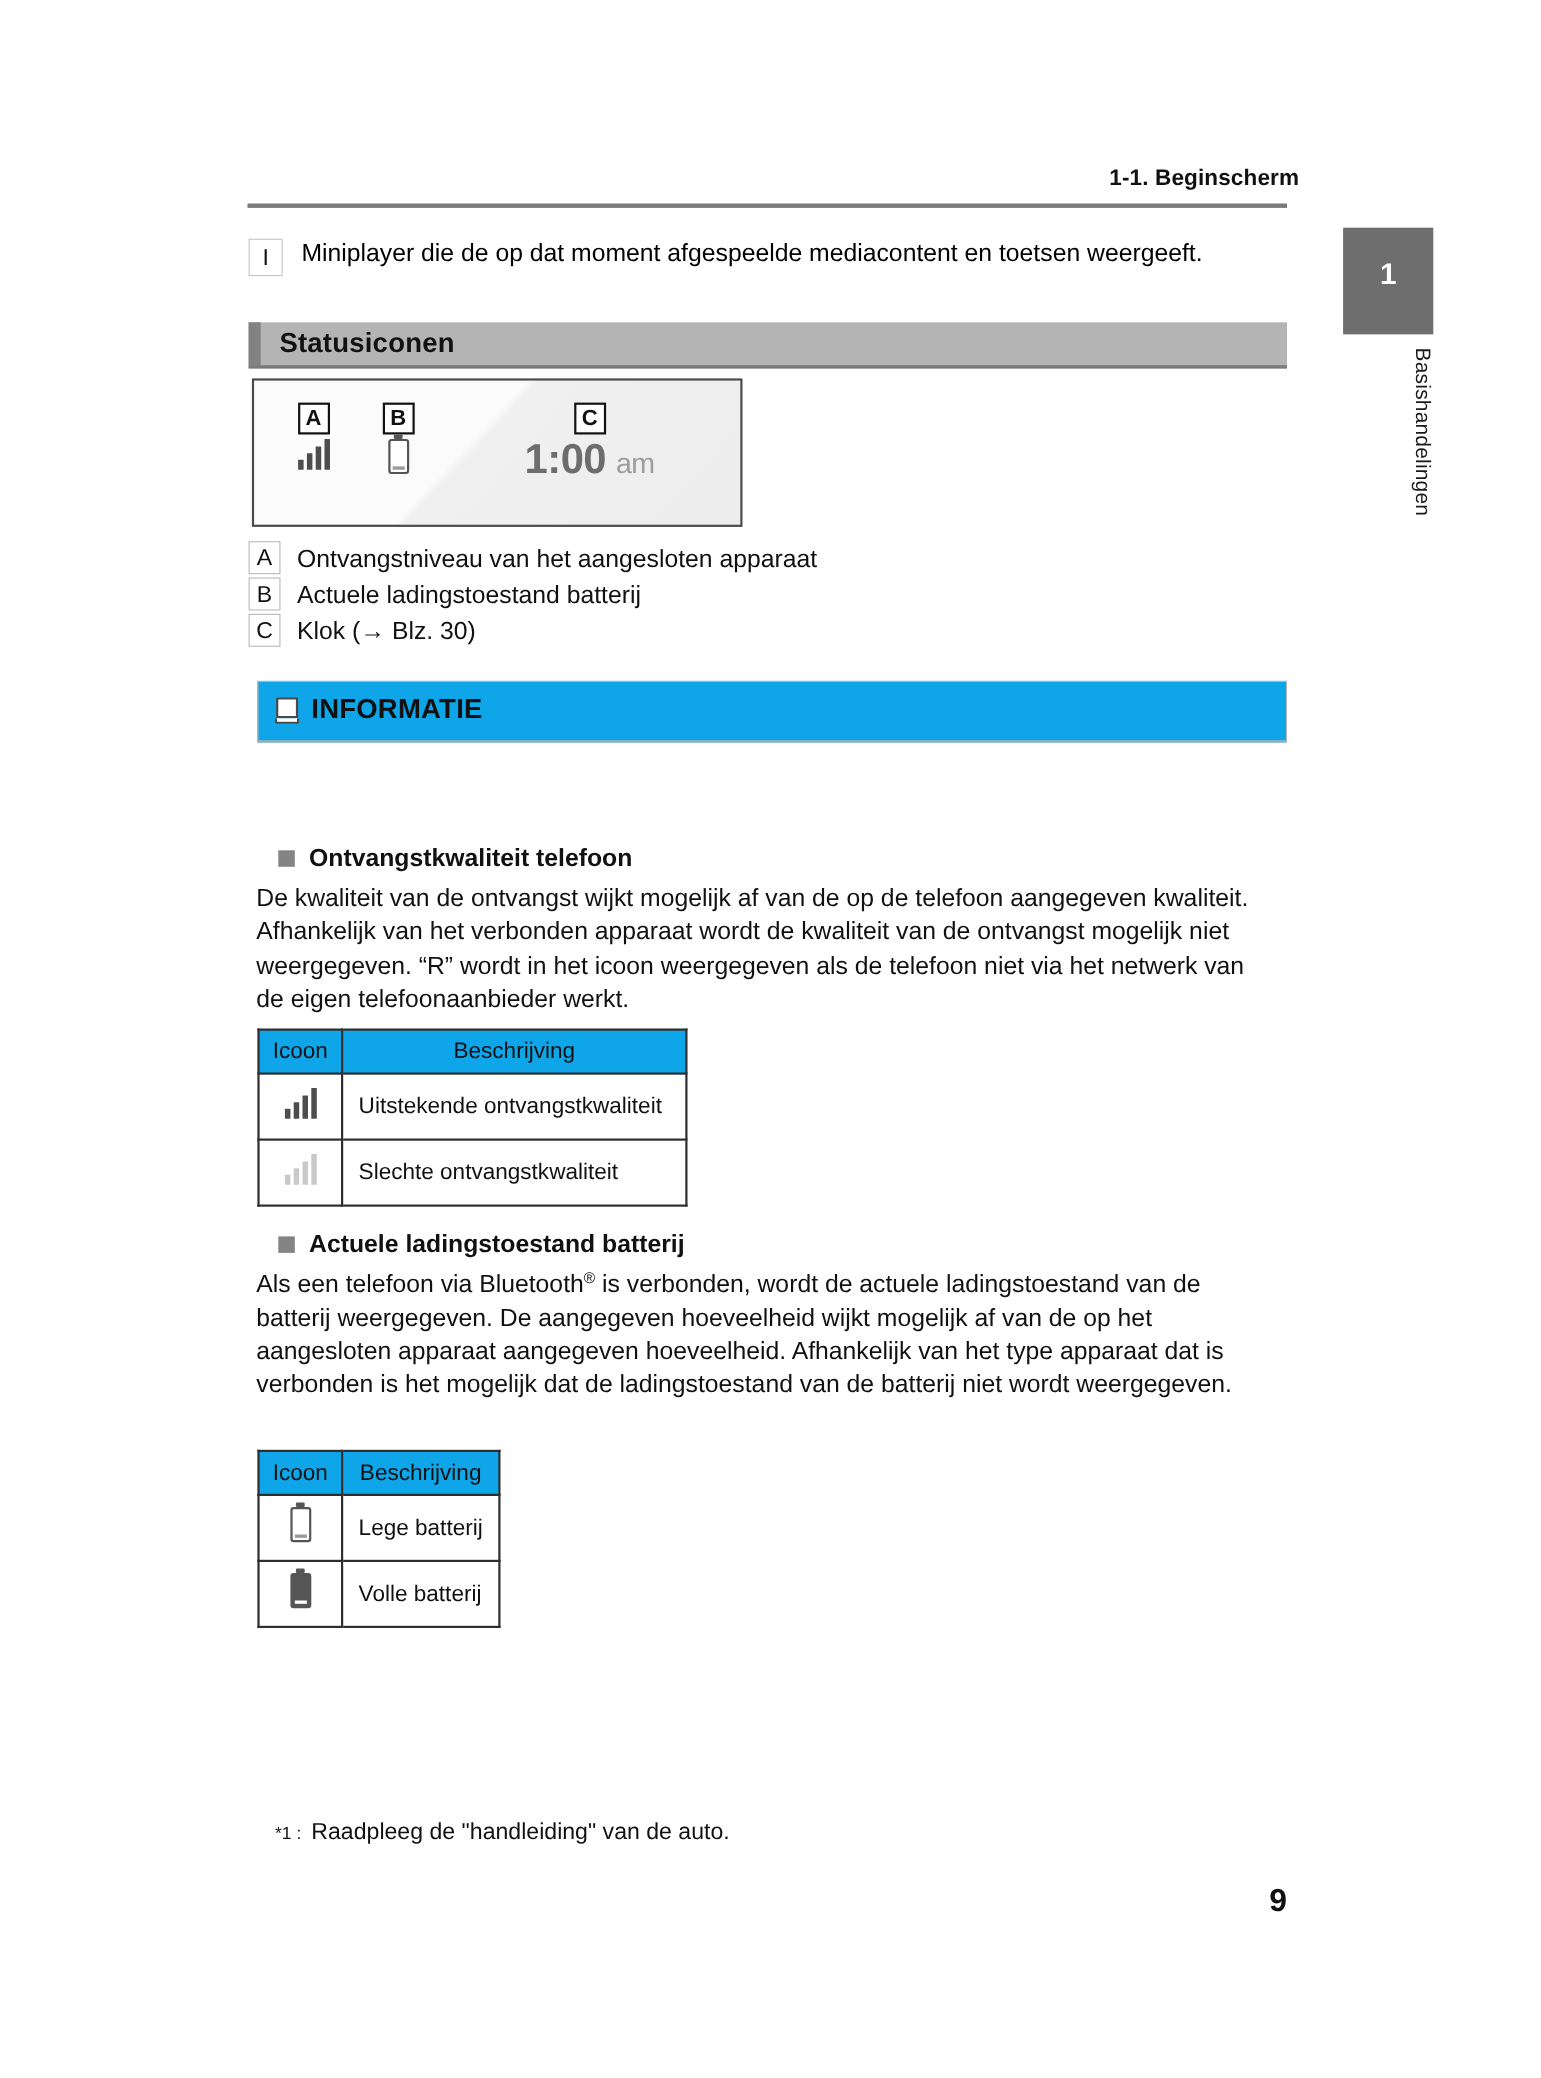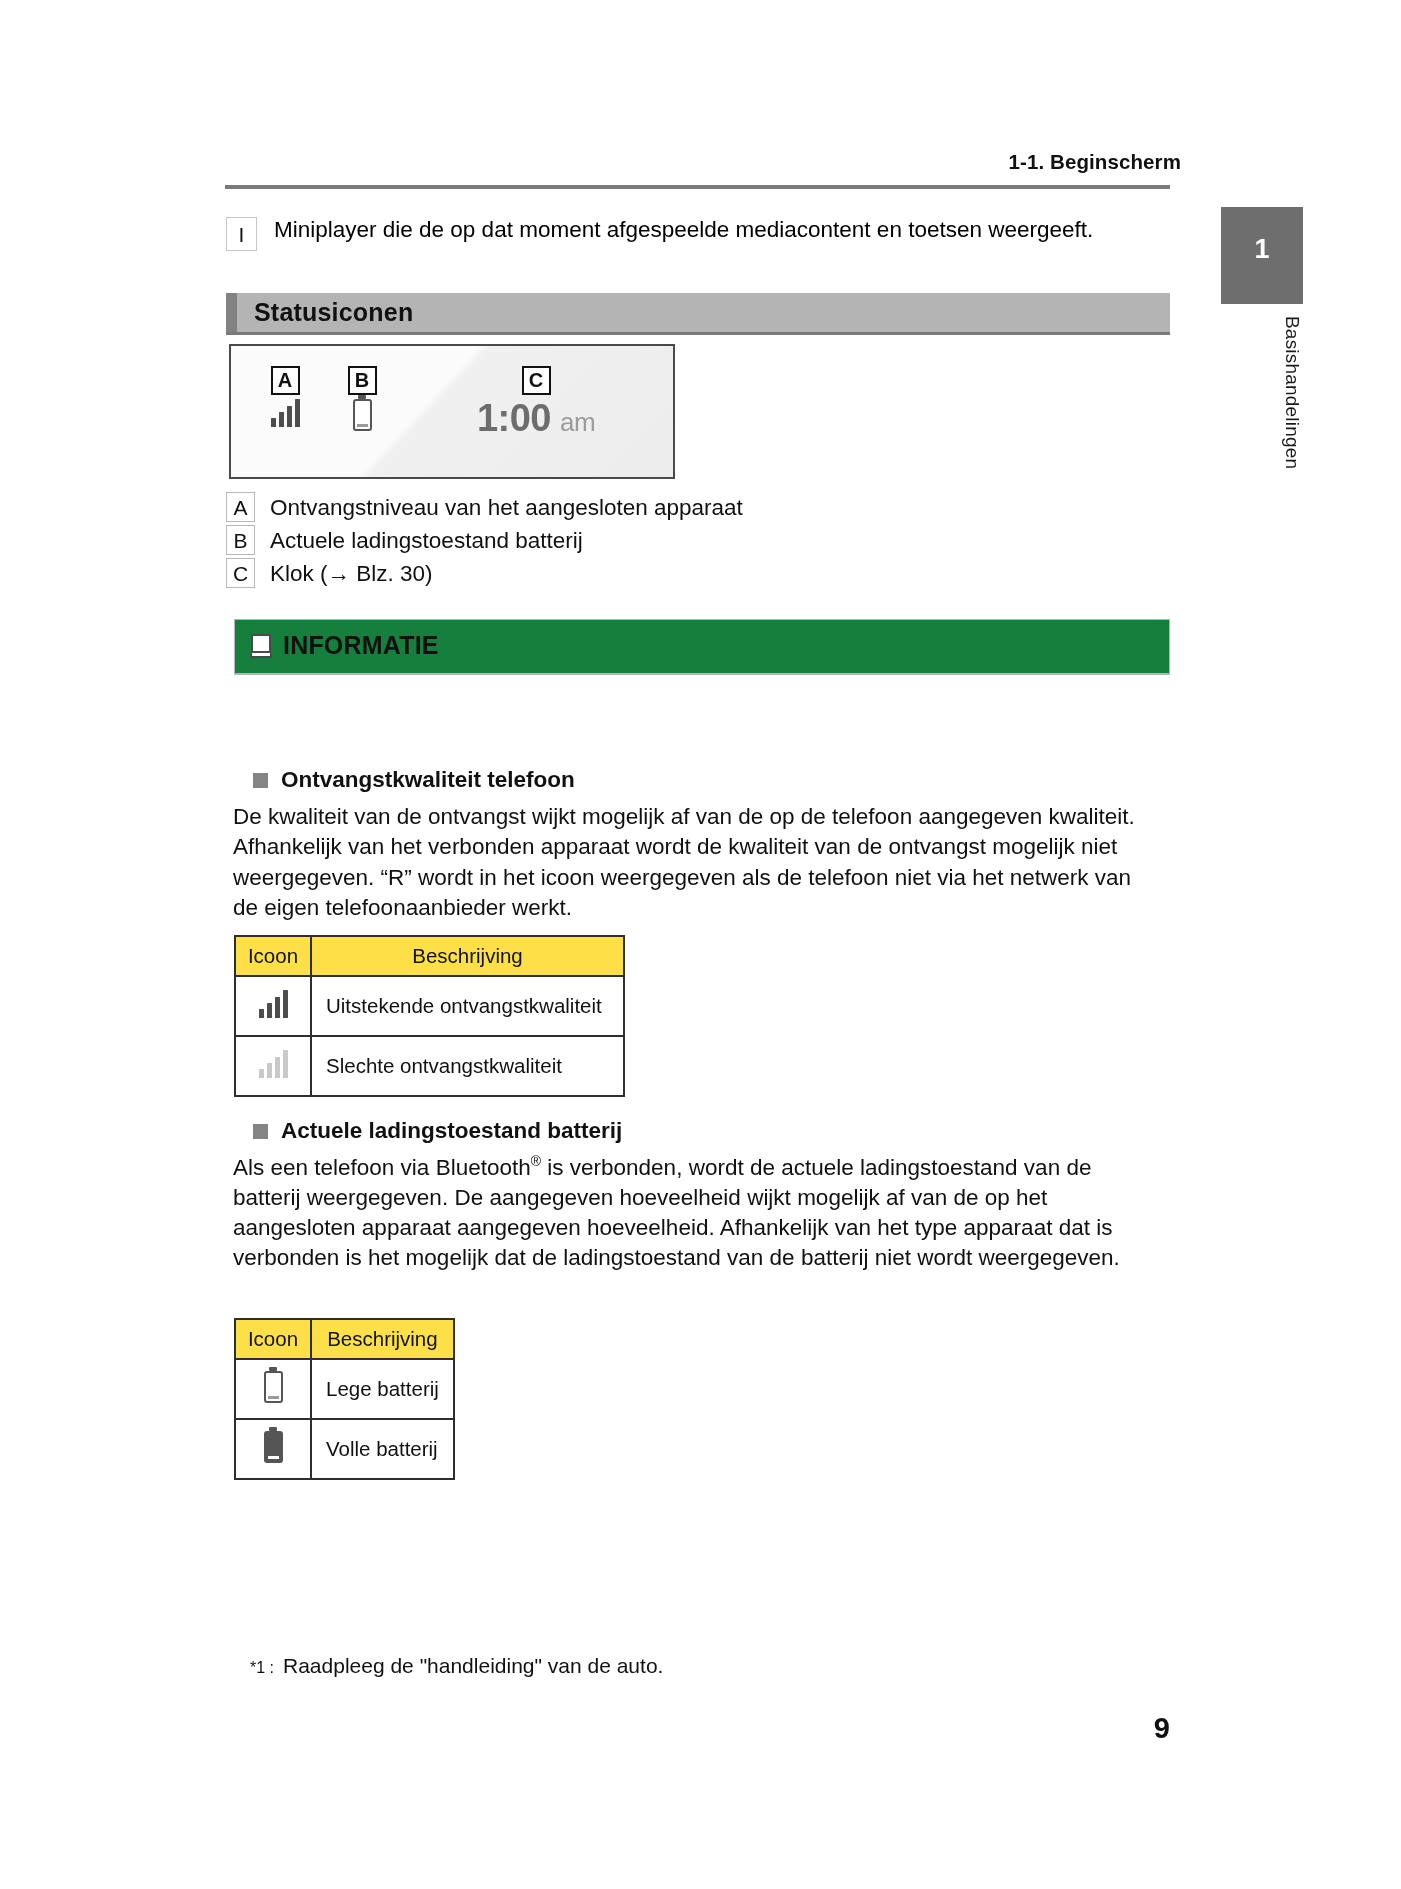--- a/index.html
+++ b/index.html
@@ -261,21 +261,21 @@
     line-height: 1.2;
   }
 
   
   .infobox {
     position: absolute;
     left: 234px;
     top: 619px;
     width: 936px;
     border: 1.5px solid #b5b5b5;
-    background: #15803d;
+    background: #0ea5e9;
   }
   .infobox-head {
     border-bottom: 1.5px solid #b5b5b5;
     padding: 11px 16px 13px 16px;
     display: flex;
     align-items: center;
   }
   .book-icon {
     position: relative;
     width: 21px;
@@ -348,21 +348,21 @@
     position: absolute;
     border-collapse: collapse;
     background: #ffffff;
   }
   table.icontbl th, table.icontbl td {
     border: 2px solid #2e2e2e;
     font-size: 20.5px;
     color: #111;
   }
   table.icontbl th {
-    background: #fde047;
+    background: #0ea5e9;
     font-weight: normal;
     padding: 7px 10px;
     text-align: center;
   }
   table.icontbl td.iconcell {
     text-align: center;
     vertical-align: middle;
     padding: 10px 6px;
   }
   table.icontbl td.desccell {

